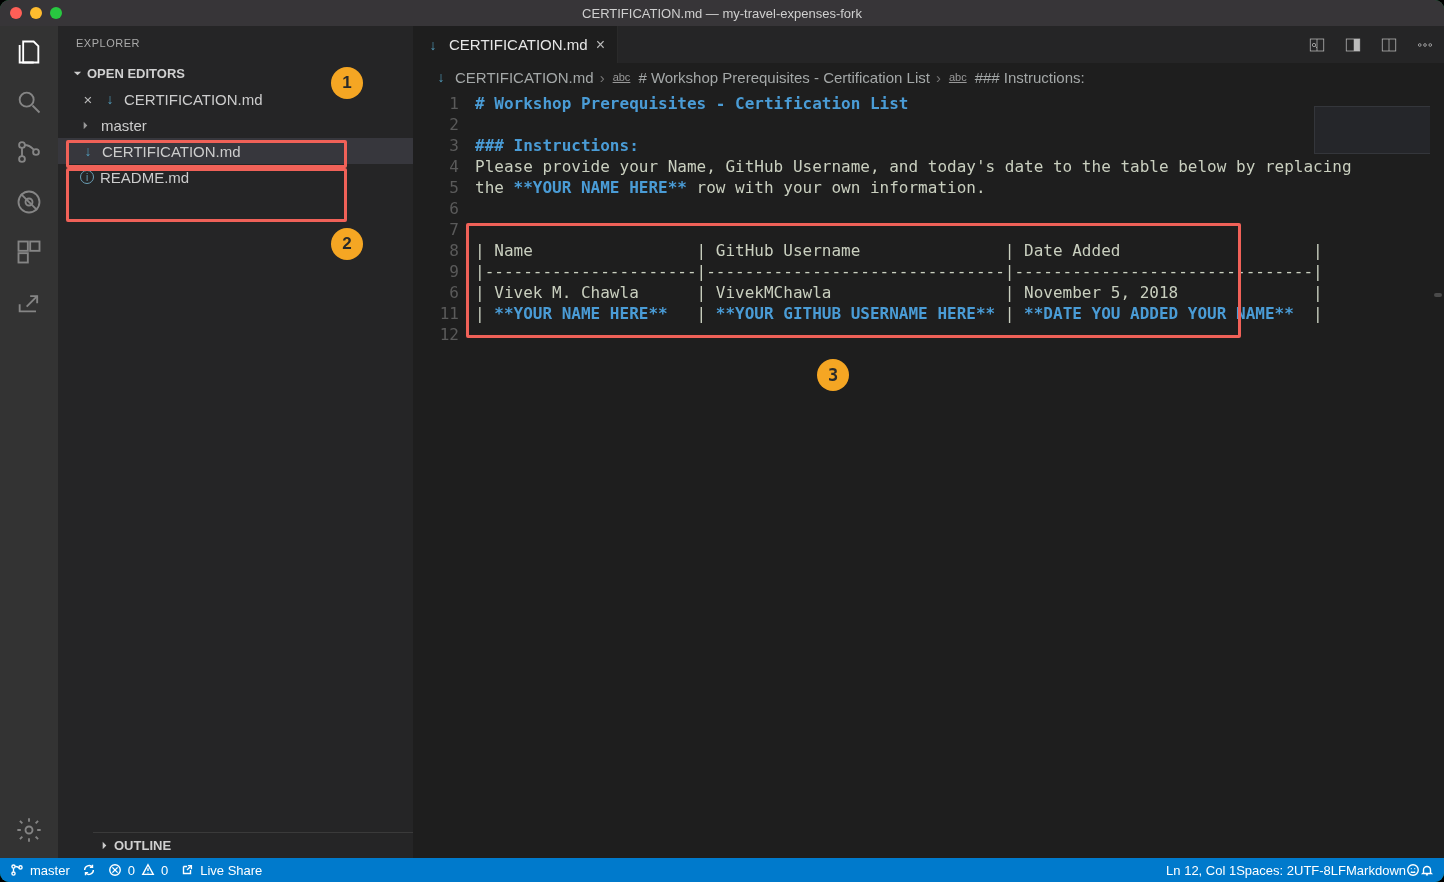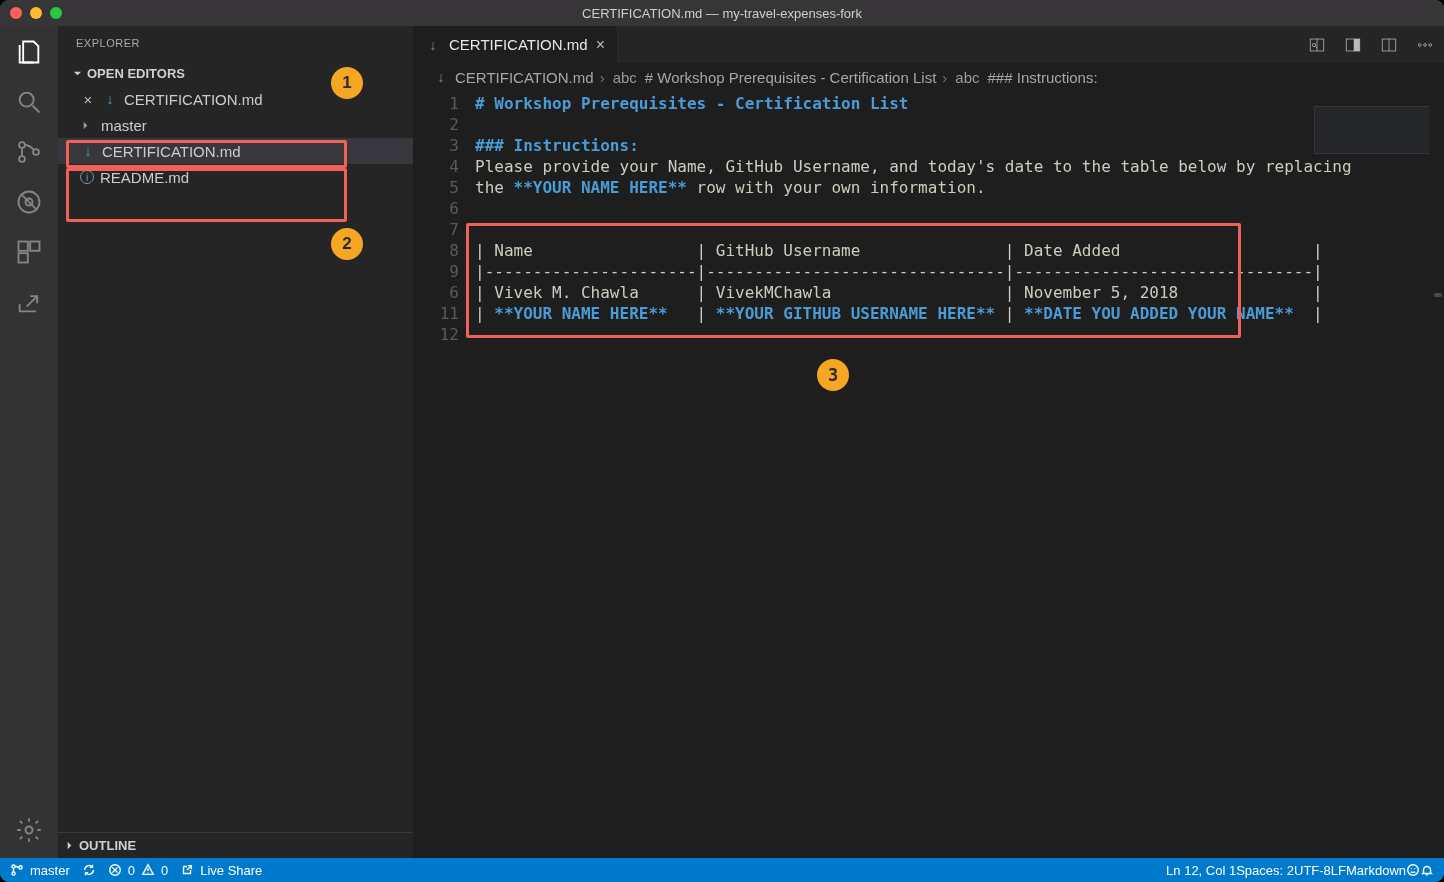--- a/index.html
+++ b/index.html
@@ -130,20 +130,21 @@
     border-radius: 50%;
     background: #f5a623;
     color: #2a2a2a;
     font-weight: 700;
     display: flex; align-items: center; justify-content: center;
     font-size: 17px;
     pointer-events: none;
   }
   .sidebar-bottom {
     margin-top: auto;
+    margin-left: 35px;
   }
   .section-collapsed {
     height: 26px;
     border-top: 1px solid #3a3a3a;
     display: flex; align-items: center;
     padding-left: 6px;
     font-size: 13px; font-weight: 600;
     color: #d0d0d0;
     cursor: pointer;
   }
@@ -182,21 +183,21 @@
   .tabs-actions svg { width:18px; height:18px; stroke:#bbb; fill:none; }
   .breadcrumbs {
     height: 28px;
     display: flex; align-items: center;
     padding-left: 20px;
     gap: 6px;
     color: #a4a8a8;
     font-size: 15px;
   }
   .bc-sep { color:#777; }
-  .bc-abc { font-size:15px; color:#999; padding:0 2px; }
+  .bc-abc { font-size:11px; color:#999; padding:0 2px;text-decoration:underline; }
   .editor-body {
     flex: 1;
     display: flex;
     font-family: "SF Mono", Menlo, Consolas, monospace;
     font-size: 16px;
     line-height: 21px;
     position: relative;
   }
   .gutter {
     width: 62px;

